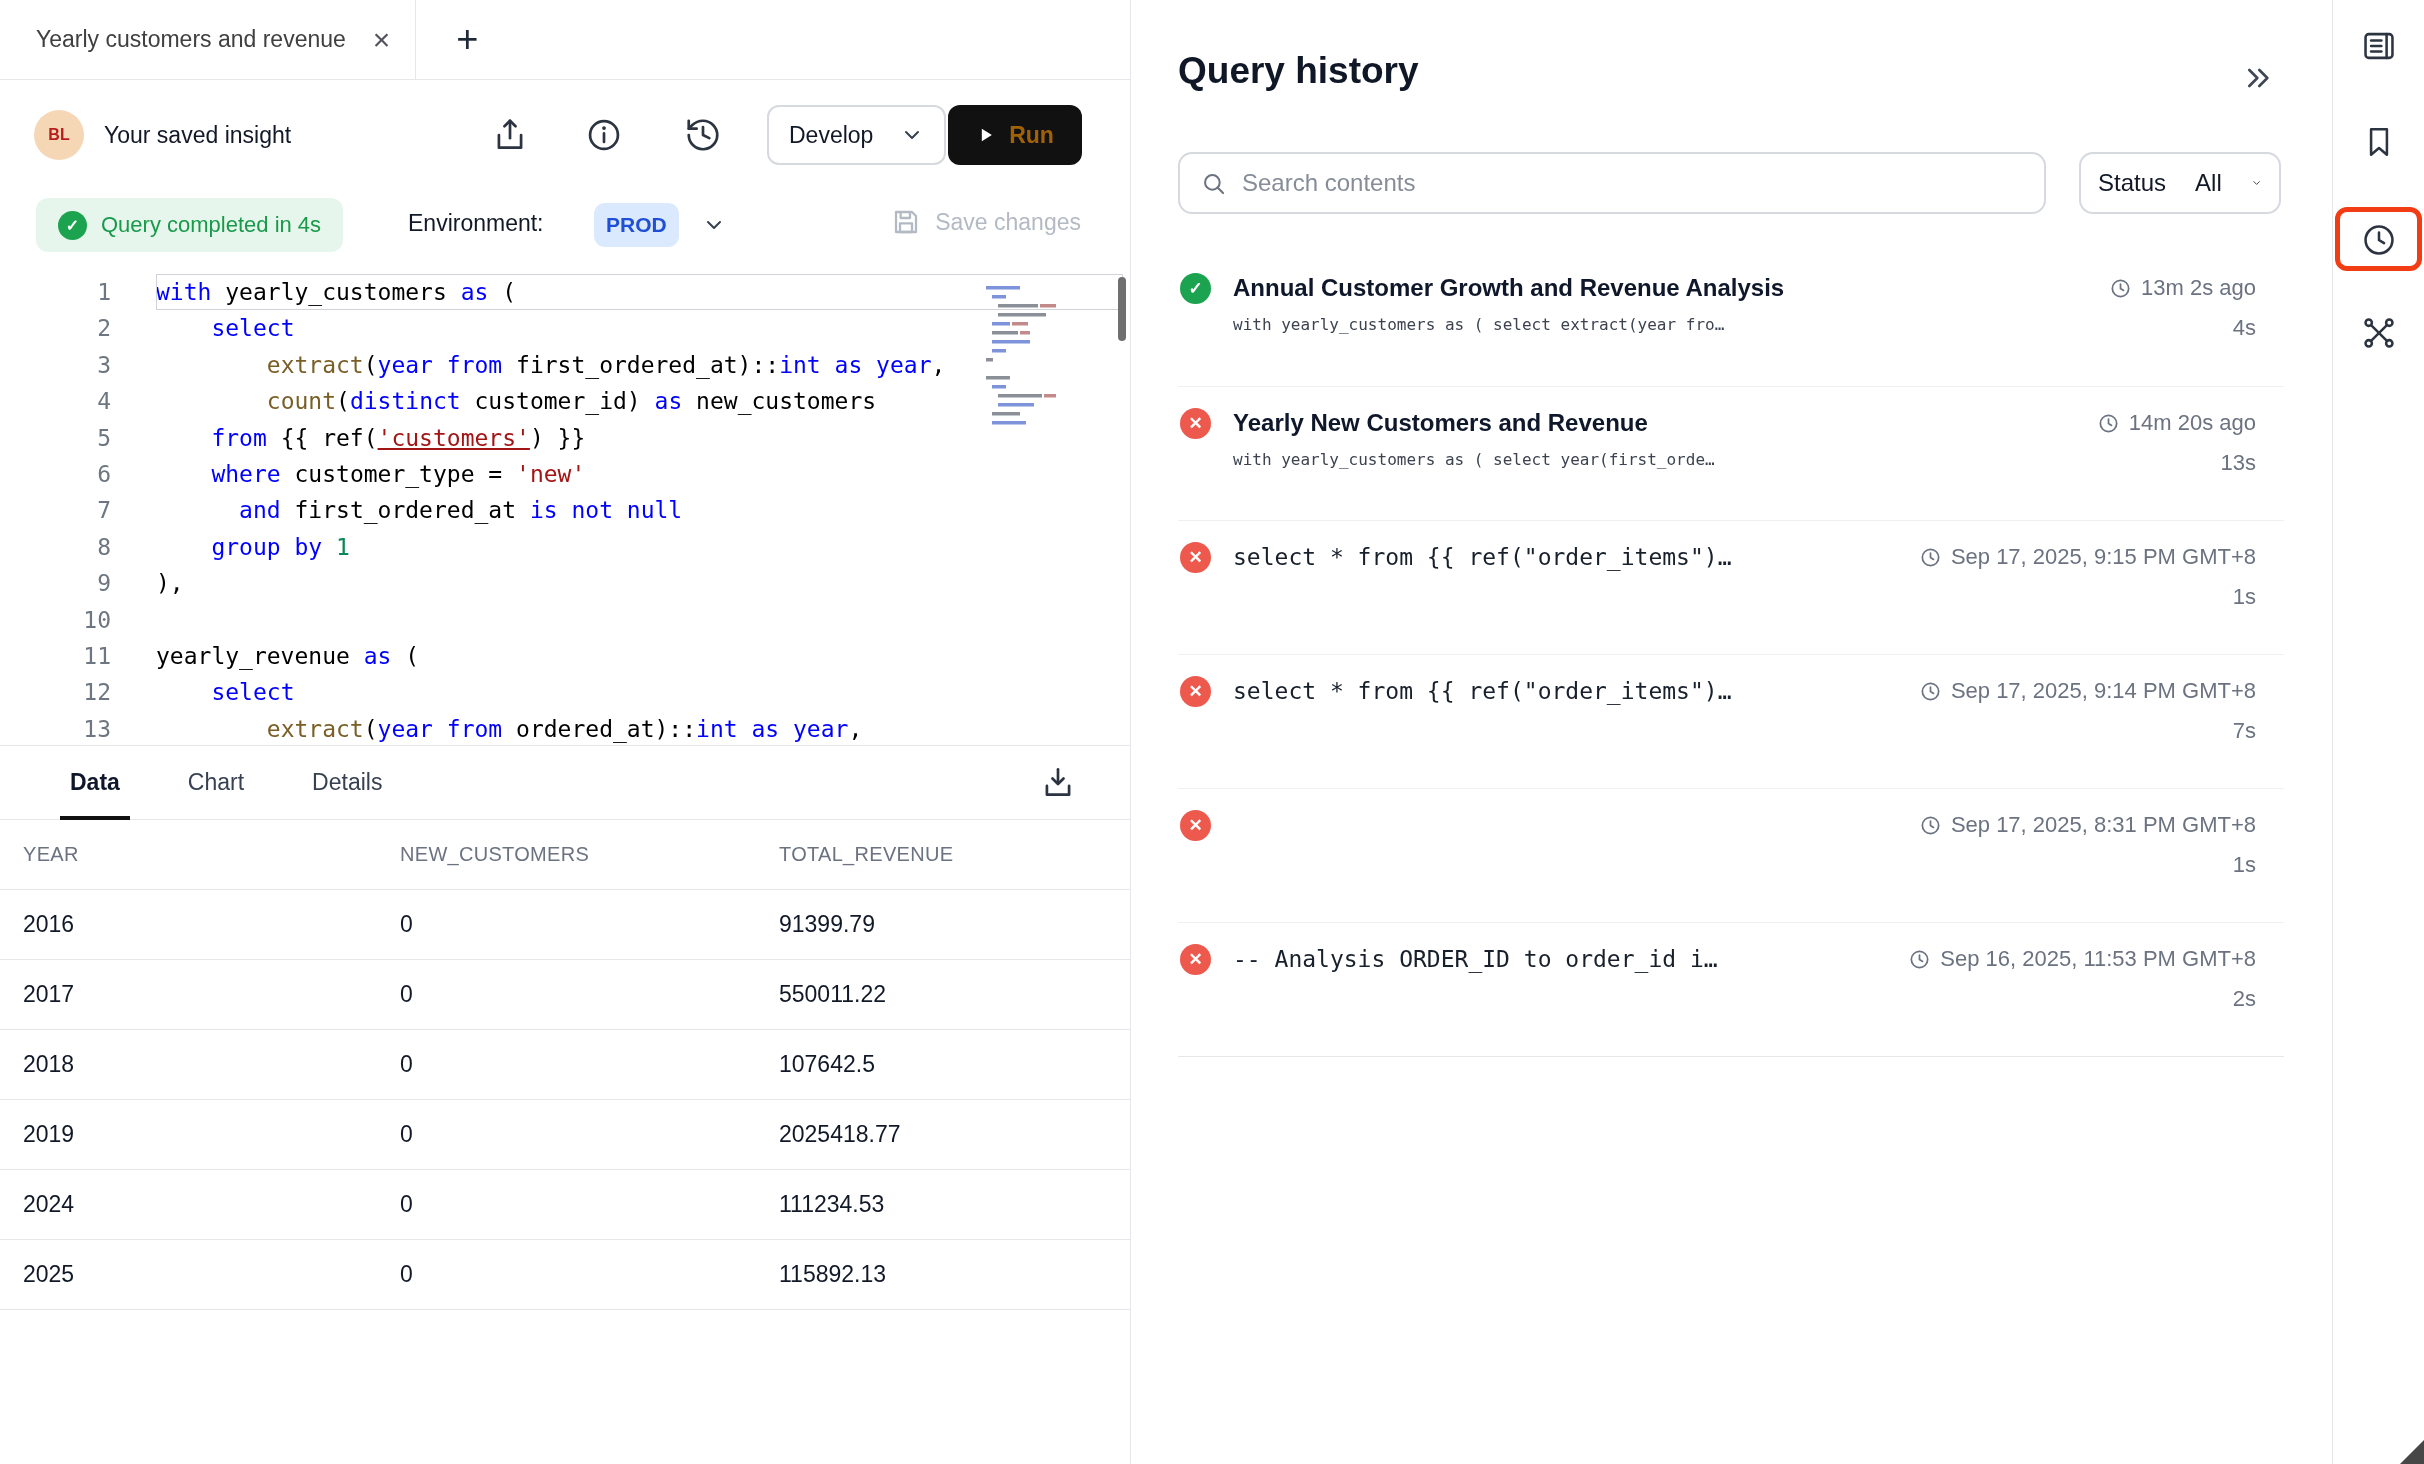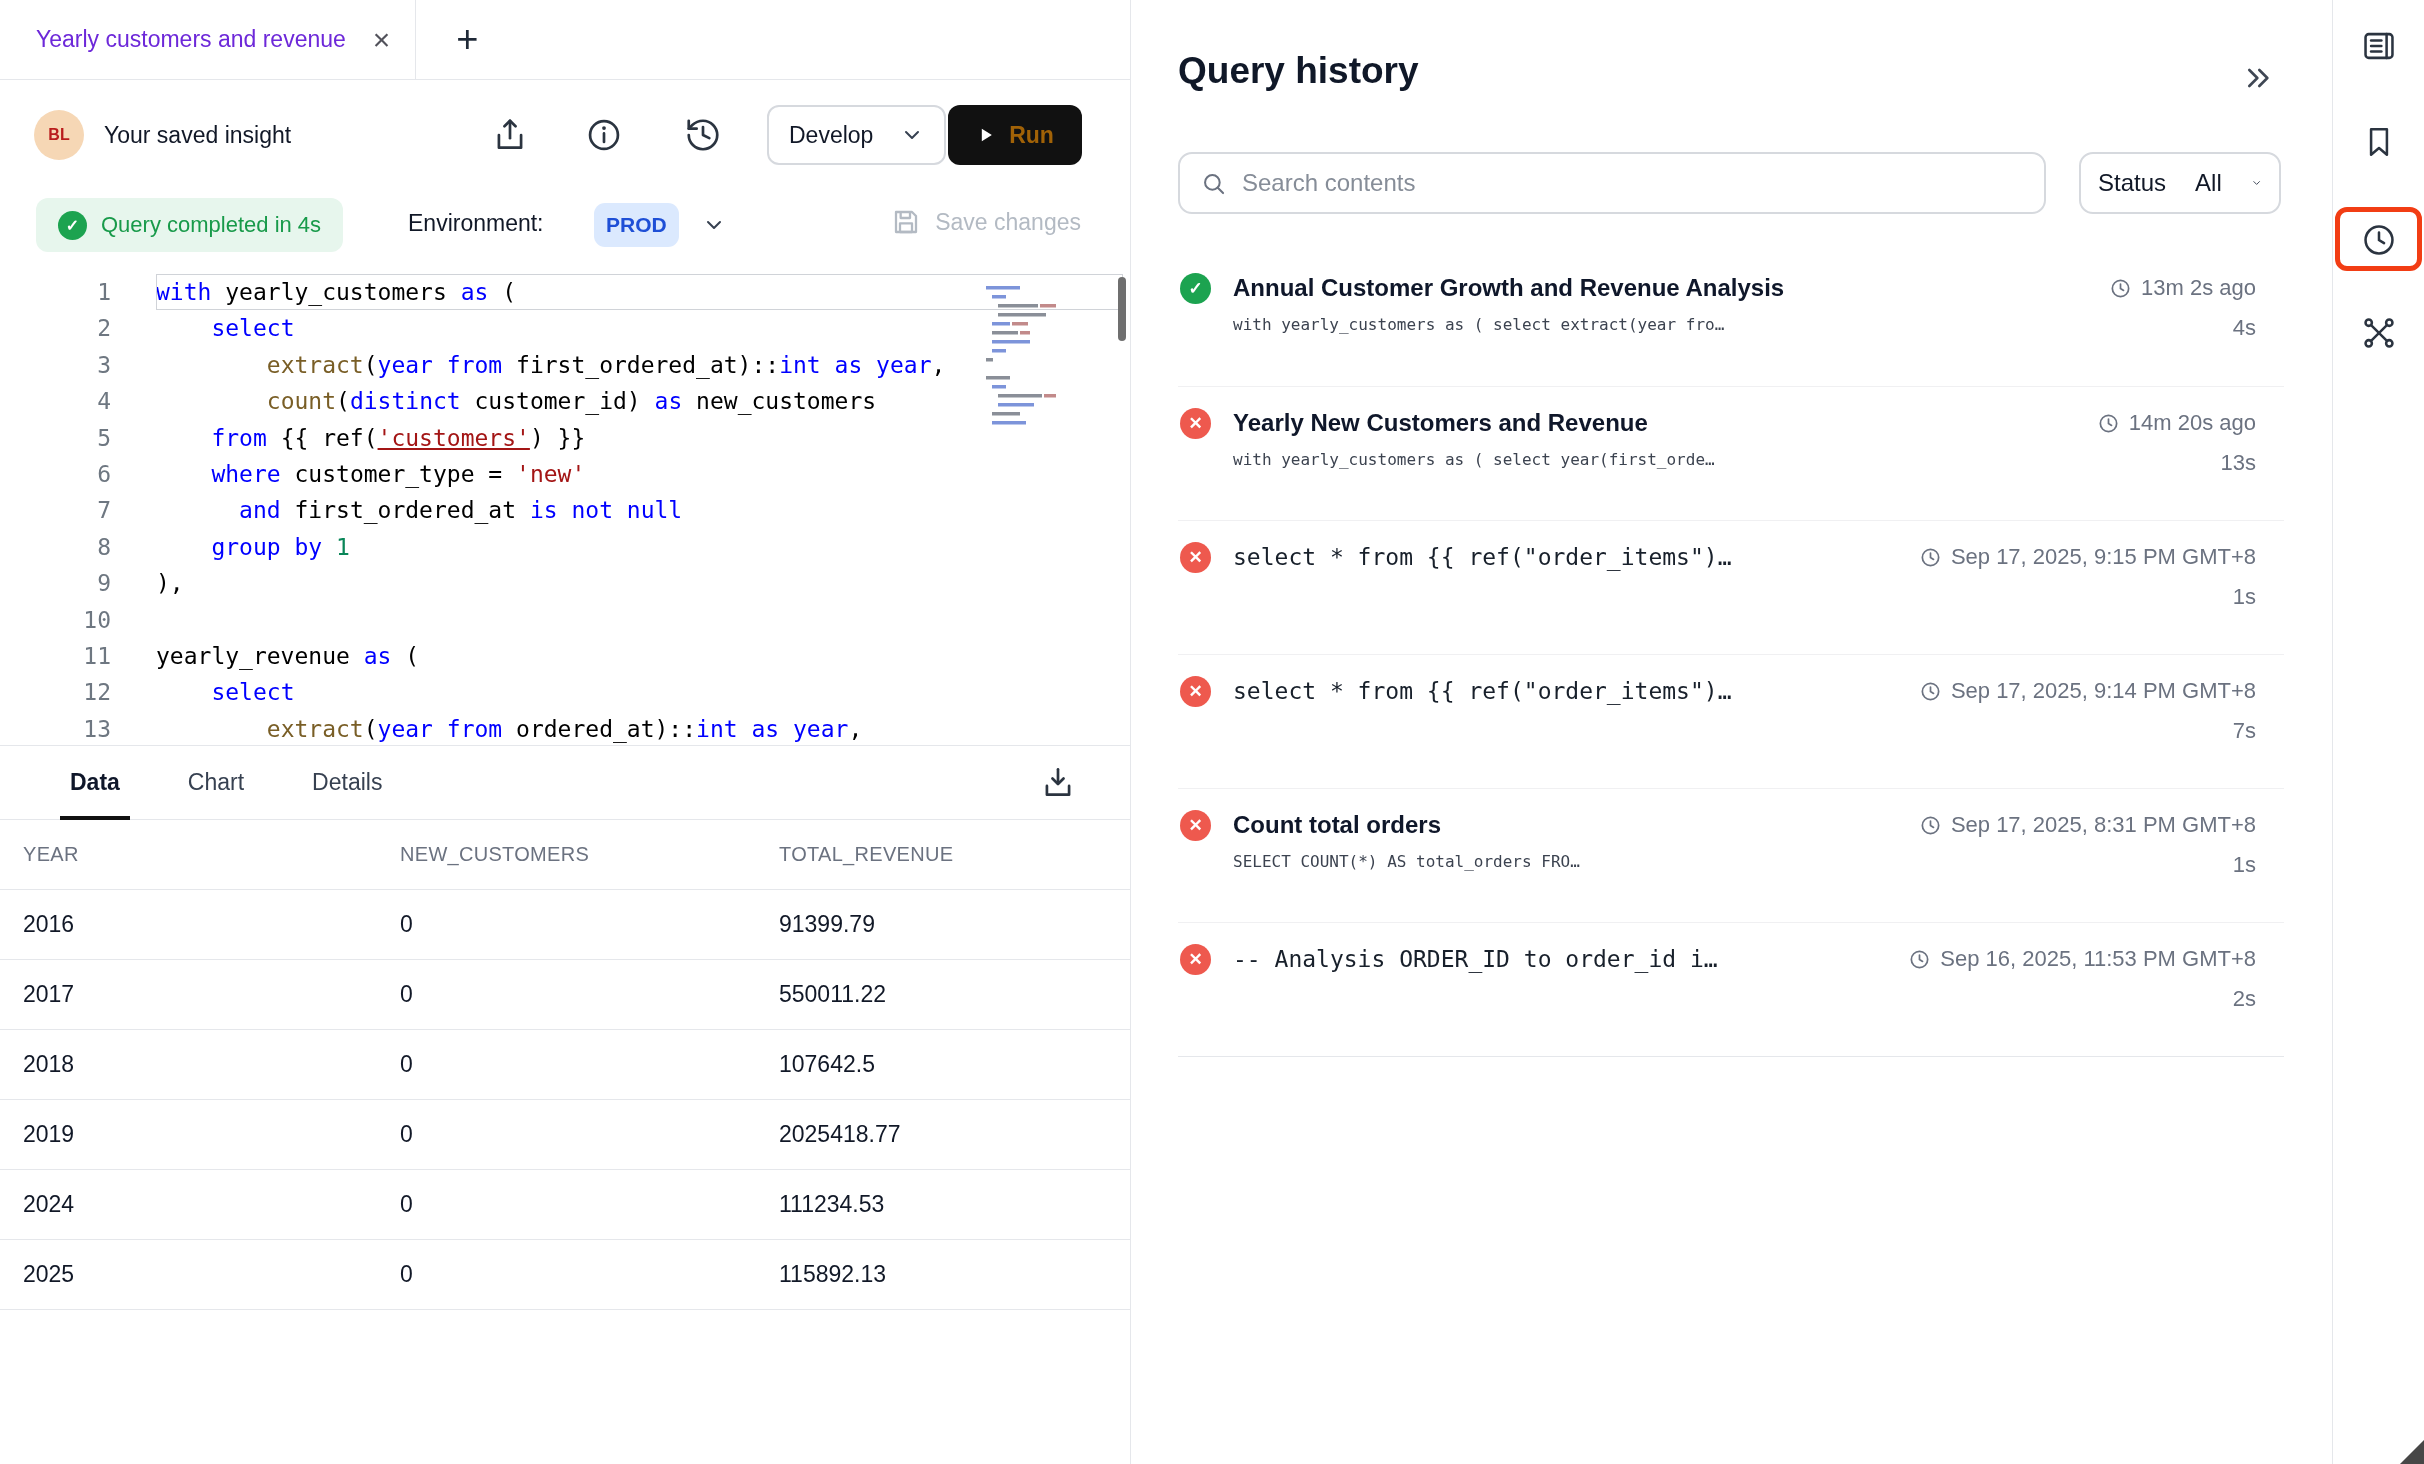--- a/index.html
+++ b/index.html
@@ -4,21 +4,21 @@
 <style>
   *{margin:0;padding:0;box-sizing:border-box}
   html,body{width:2424px;height:1464px;background:#fff;font-family:"Liberation Sans",sans-serif;color:#111827;overflow:hidden}
   .mono{font-family:"DejaVu Sans Mono",monospace}
   .app{position:relative;width:2424px;height:1464px;background:#fff}
 
   
   .left-pane{position:absolute;left:0;top:0;width:1131px;height:1464px;border-right:1px solid #e5e7eb;background:#fff}
   .tabbar{position:absolute;left:0;top:0;width:100%;height:80px;border-bottom:1px solid #e5e7eb;display:flex;align-items:center}
   .tab{display:flex;align-items:center;height:100%;padding:0 25px 0 36px;border-right:1px solid #e5e7eb}
-  .tab-label{color:#6d28d9;font-size:23px;font-weight:500;white-space:nowrap}
+  .tab-label{color:#404040;font-size:23px;font-weight:500;white-space:nowrap}
   .tab-close{margin-left:27px;color:#52525b;font-size:30px;line-height:30px;cursor:pointer}
   .newtab{margin-left:40px;font-size:38px;font-weight:300;color:#1f2937;cursor:pointer}
 
   .header-row{position:absolute;top:80px;left:0;width:100%;height:110px}
   .avatar{position:absolute;left:34px;top:30px;width:50px;height:50px;border-radius:50%;background:#f6d7b5;color:#b91c1c;font-size:16px;font-weight:700;display:flex;align-items:center;justify-content:center}
   .saved-title{position:absolute;left:104px;top:42px;font-size:23px;font-weight:500;color:#111827}
   .hicon{position:absolute;width:38px;height:38px;top:36px;color:#2b3440;cursor:pointer}
   .hicon svg{width:100%;height:100%}
   .ic-share{left:491px}.ic-info{left:585px}.ic-history{left:684px}
   .develop-btn{position:absolute;left:767px;top:25px;width:179px;height:60px;border:2px solid #d6d9de;border-radius:12px;background:#fff;display:flex;align-items:center;justify-content:space-between;padding:0 20px;font-size:23px;font-weight:500;color:#111827;cursor:pointer}
@@ -371,24 +371,20 @@
                 <circle cx="12" cy="12" r="8.5"></circle>
                 <path d="M12 7.3V12l3.2 2"></path>
               </svg>
               <span>Sep 17, 2025, 9:14 PM GMT+8</span>
             </div>
             <div class="hist-dur">7s</div>
           </div>
         </div>
         <div class="hist-item">
           <div class="hist-status err">✕</div>
-          <div class="hist-main">
-            <div class="hist-title">Count total orders</div>
-            <div class="hist-sub">SELECT COUNT(*) AS total_orders FRO…</div>
-          </div>
           <div class="hist-right">
             <div class="hist-time">
               <svg class="clk" viewBox="0 0 24 24" fill="none" stroke="currentColor" stroke-width="1.8" stroke-linecap="round">
                 <circle cx="12" cy="12" r="8.5"></circle>
                 <path d="M12 7.3V12l3.2 2"></path>
               </svg>
               <span>Sep 17, 2025, 8:31 PM GMT+8</span>
             </div>
             <div class="hist-dur">1s</div>
           </div>

